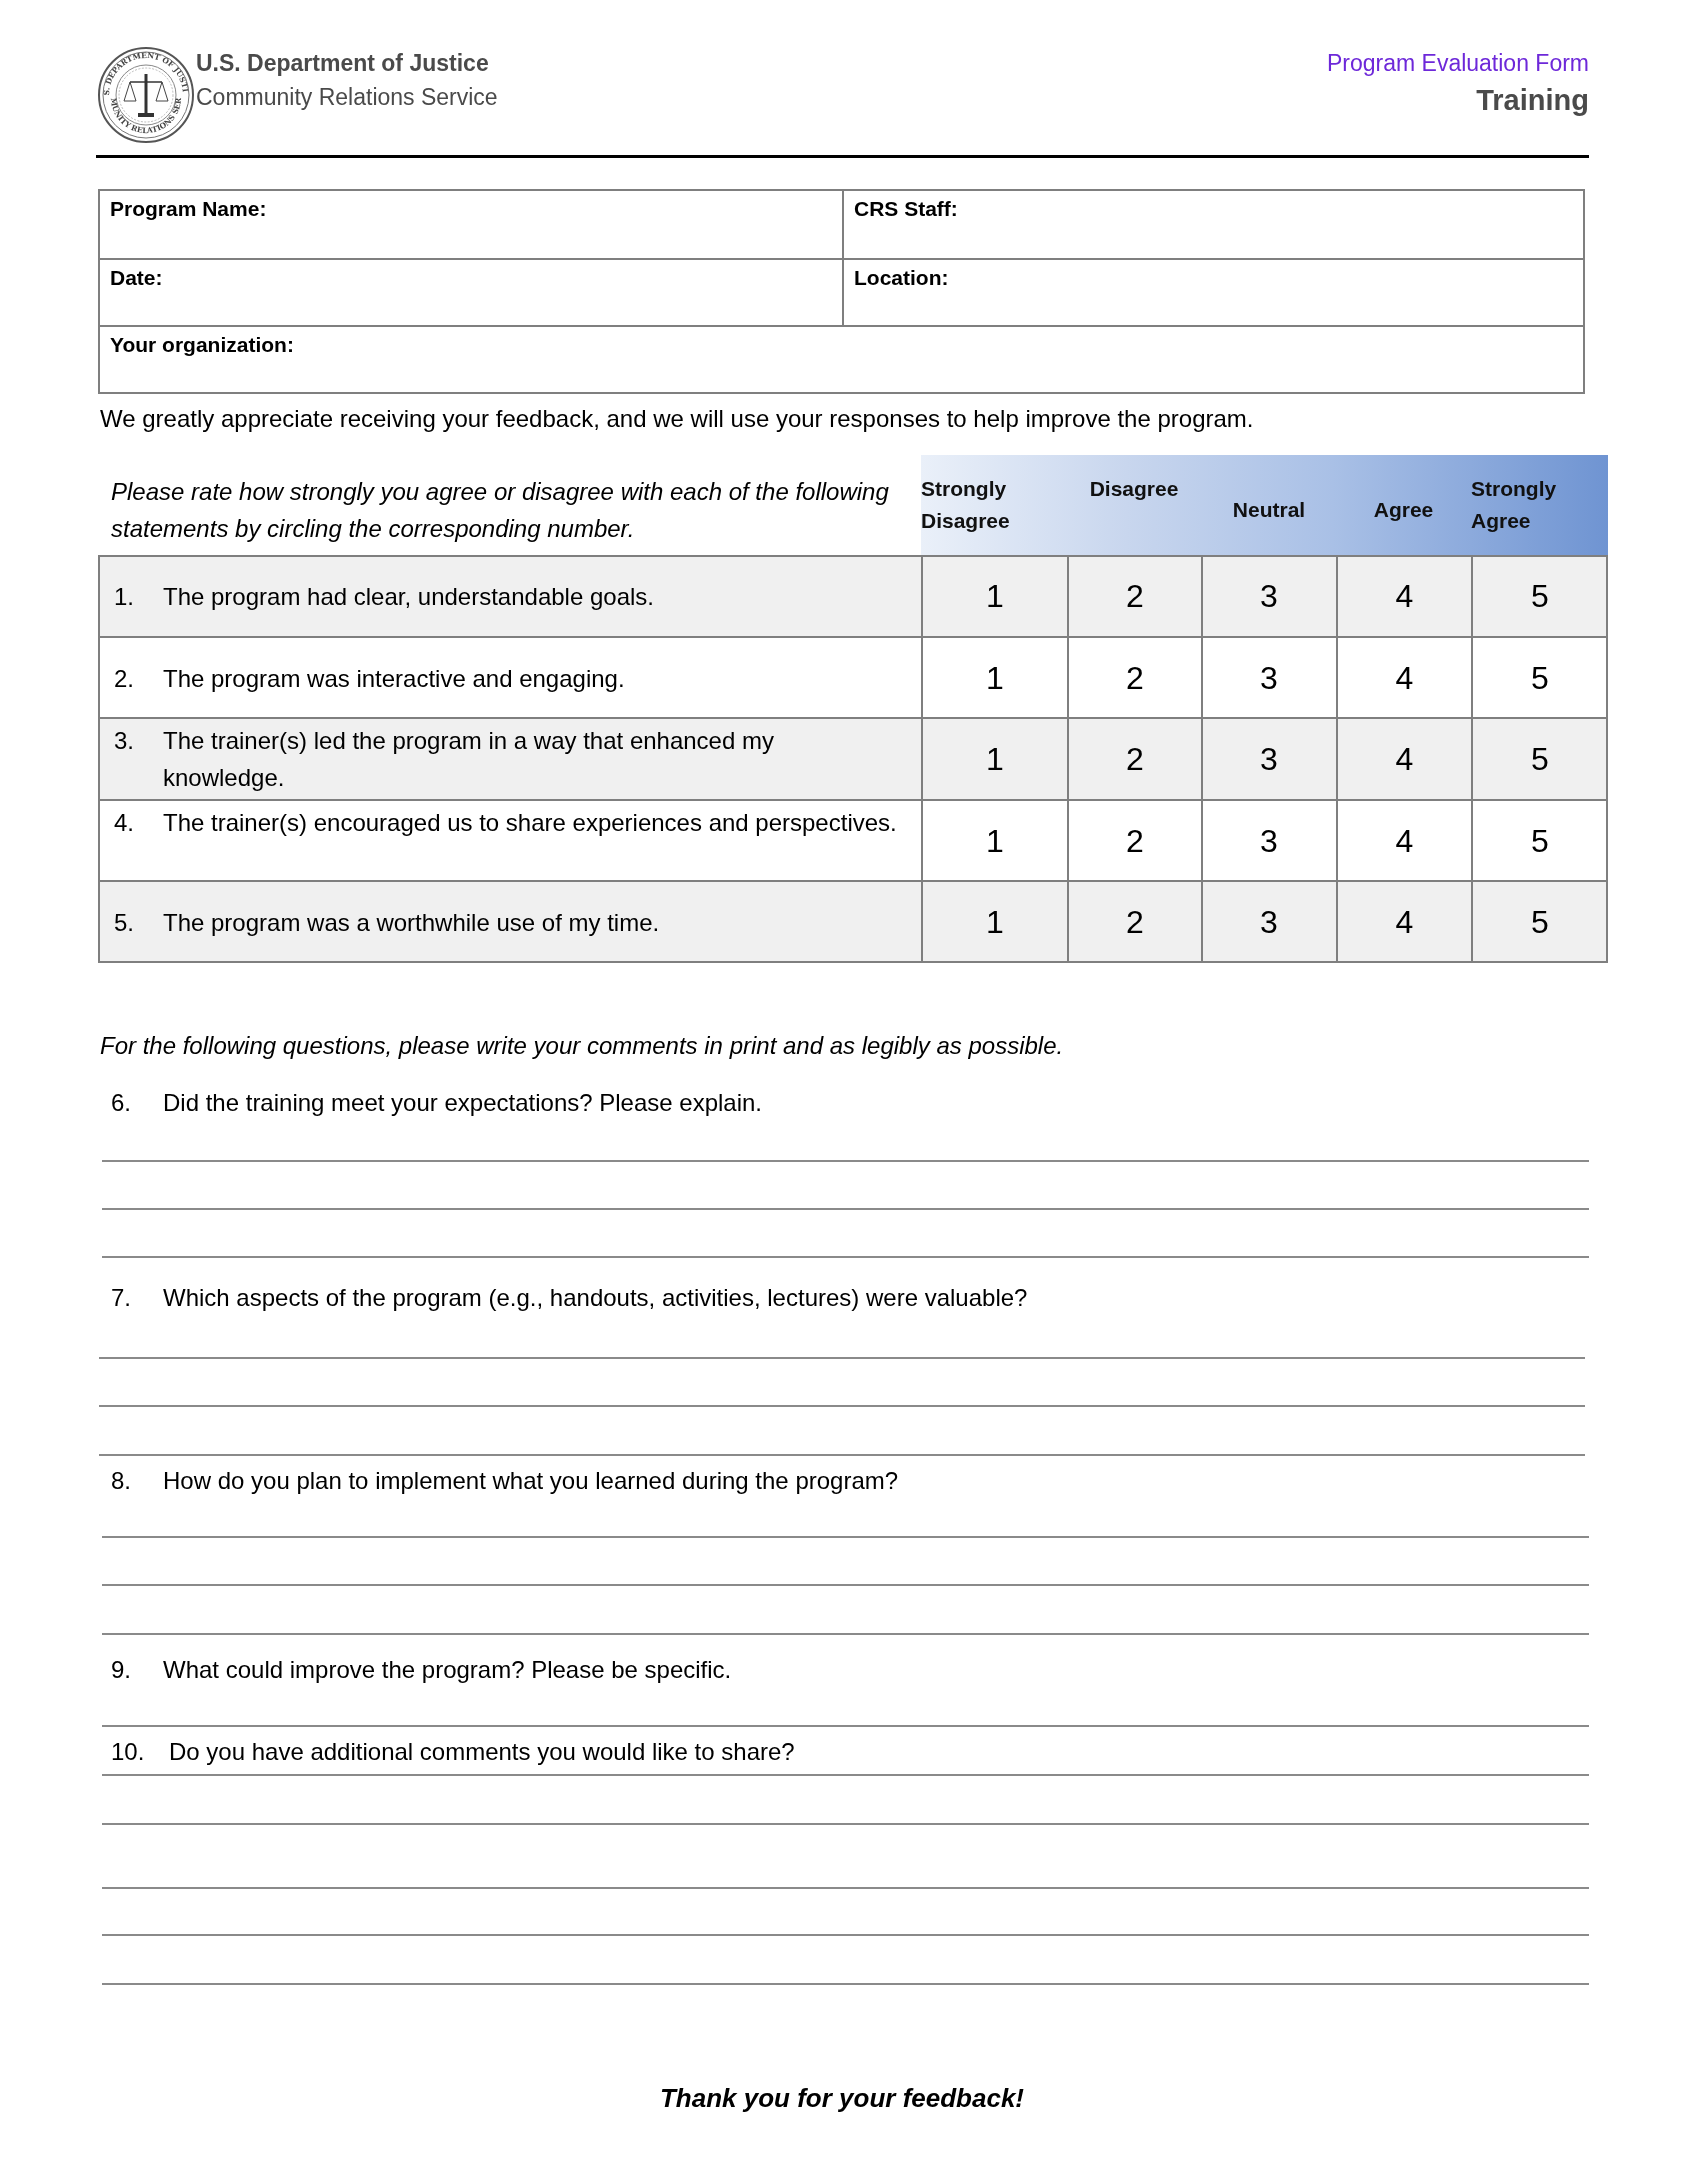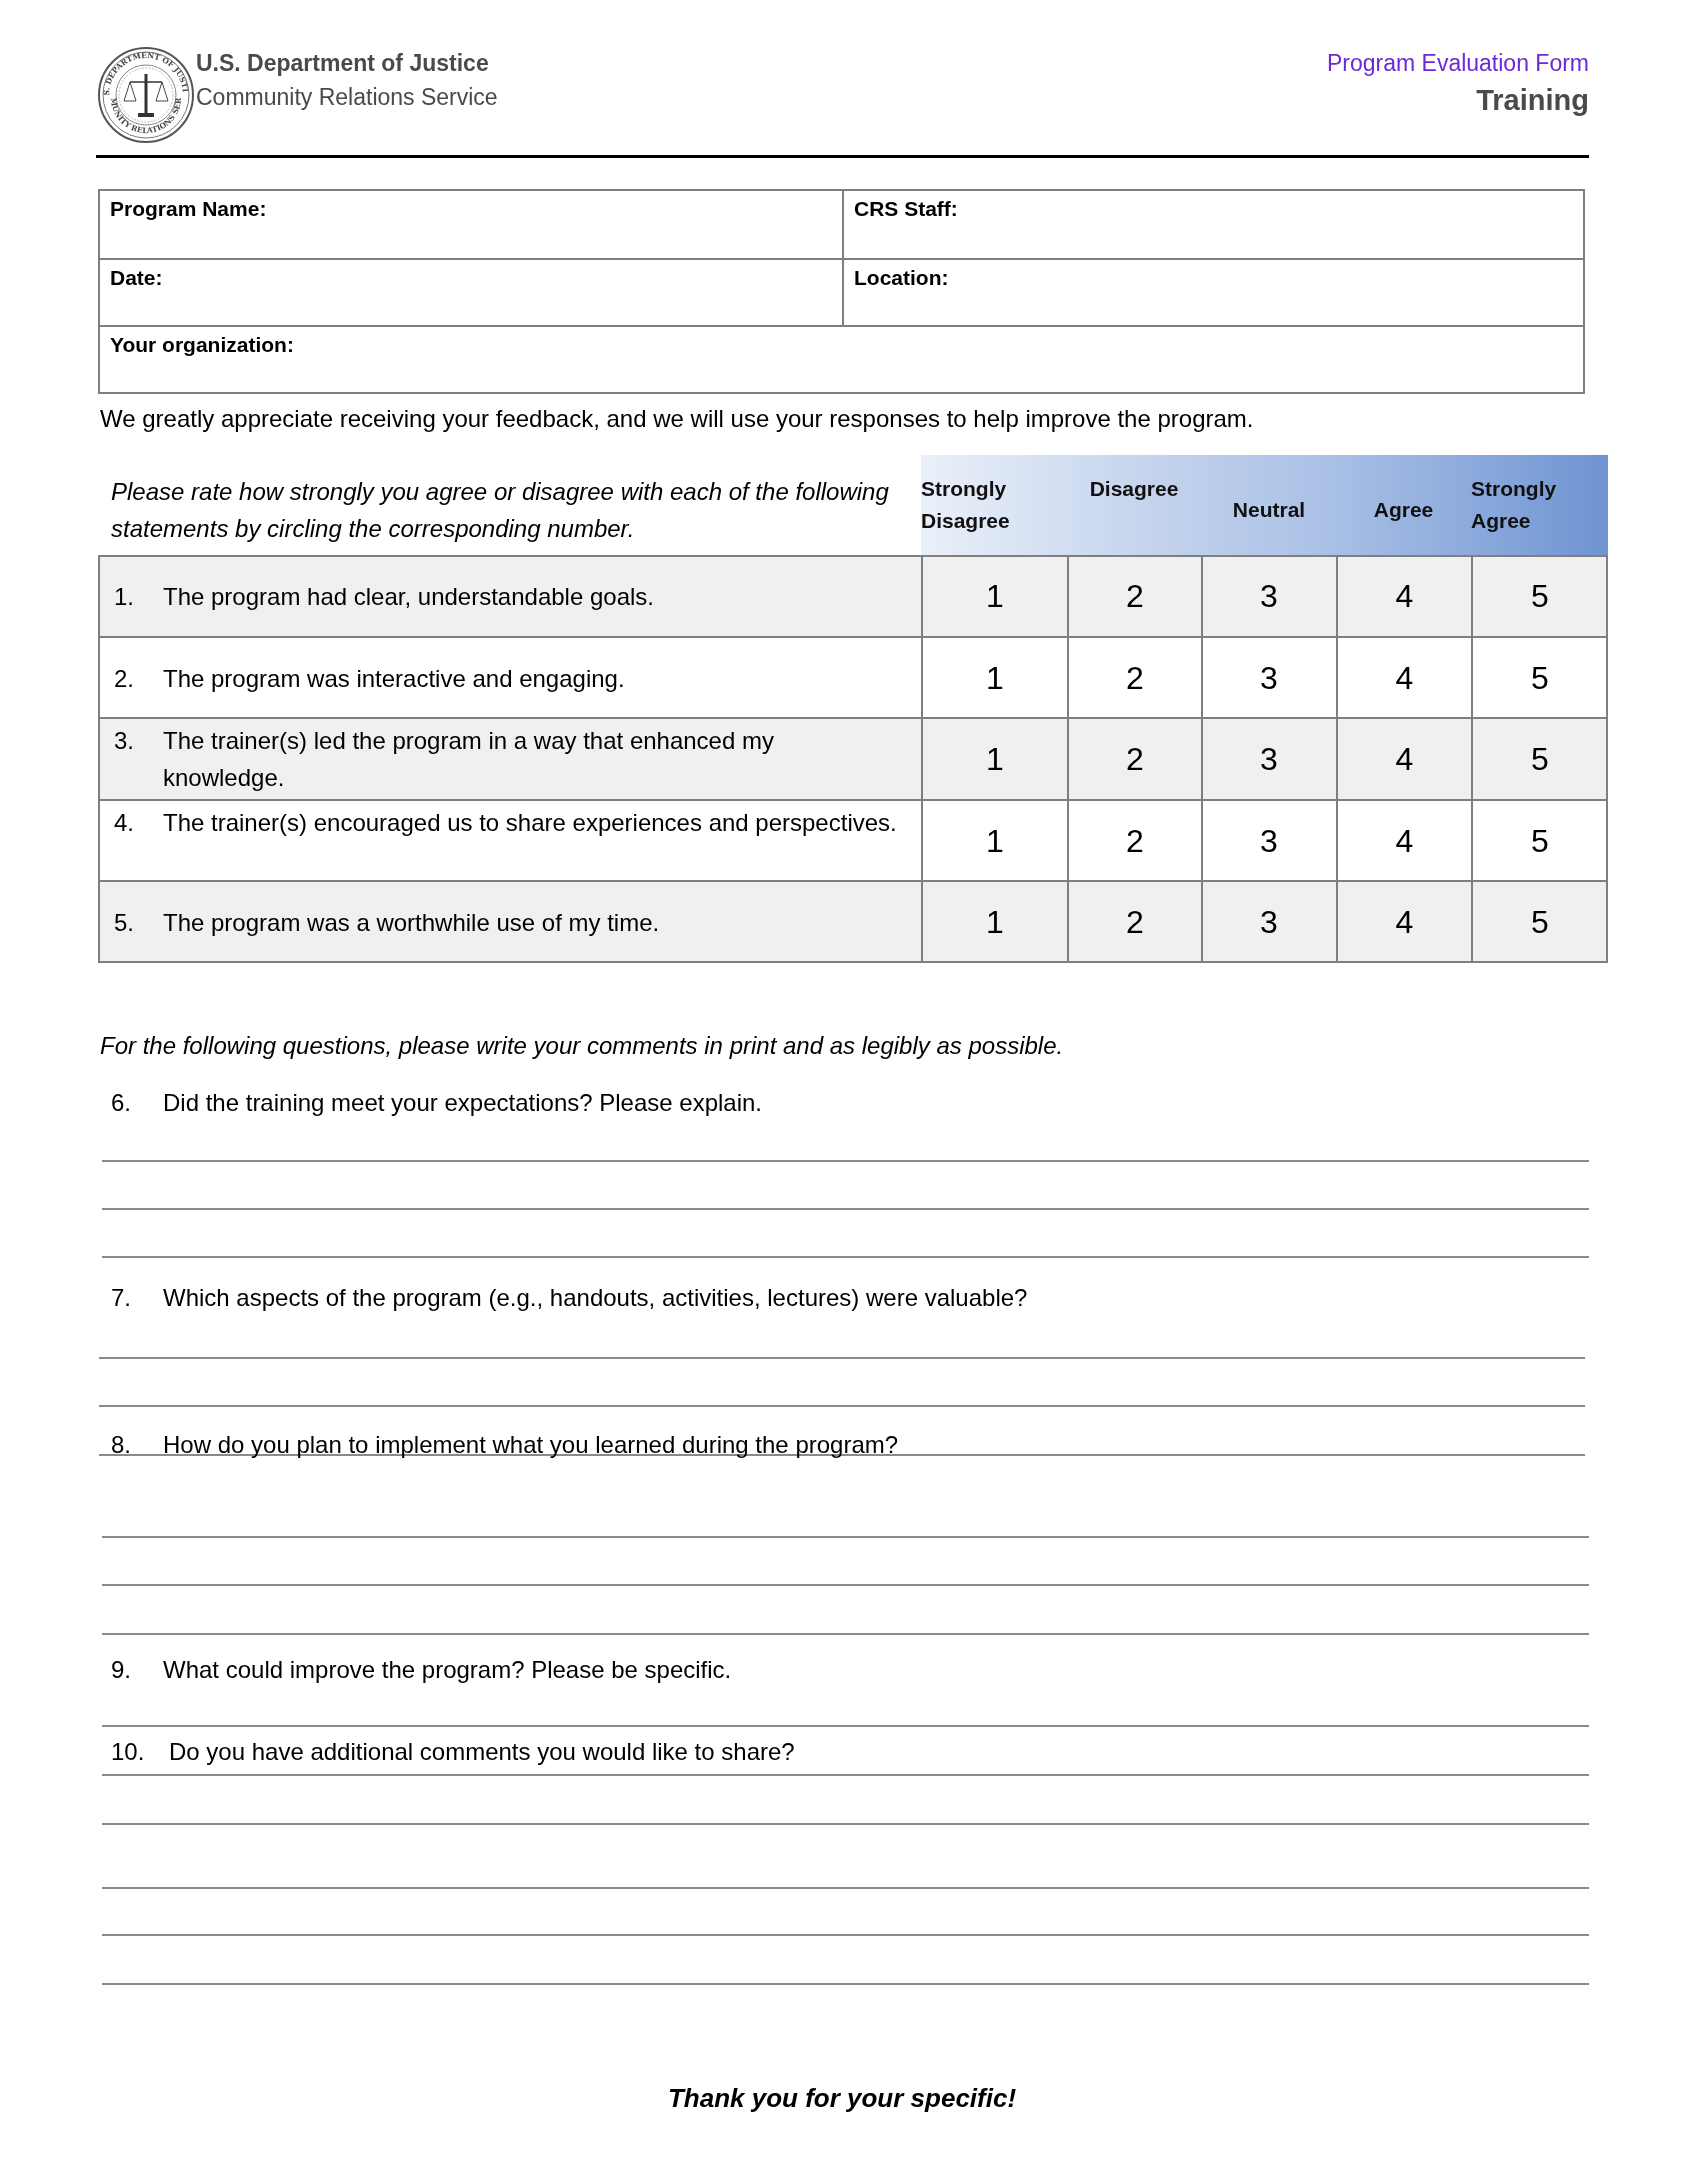--- a/index.html
+++ b/index.html
@@ -195,35 +195,35 @@
 <div class="answer-line" style="left:102px; width:1487px; top:1208px"></div>
 <div class="answer-line" style="left:102px; width:1487px; top:1256px"></div>
 
 <div class="q-label" style="left:111px; top:1284px">
   <span class="q-num">7.</span><span>Which aspects of the program (e.g., handouts, activities, lectures) were valuable?</span>
 </div>
 <div class="answer-line" style="left:99px; width:1486px; top:1357px"></div>
 <div class="answer-line" style="left:99px; width:1486px; top:1405px"></div>
 <div class="answer-line" style="left:99px; width:1486px; top:1454px"></div>
 
-<div class="q-label" style="left:111px; top:1431px">
+<div class="q-label" style="left:111px; top:1467px">
   <span class="q-num">8.</span><span>How do you plan to implement what you learned during the program?</span>
 </div>
 <div class="answer-line" style="left:102px; width:1487px; top:1536px"></div>
 <div class="answer-line" style="left:102px; width:1487px; top:1584px"></div>
 <div class="answer-line" style="left:102px; width:1487px; top:1633px"></div>
 
 <div class="q-label" style="left:111px; top:1656px">
   <span class="q-num">9.</span><span>What could improve the program? Please be specific.</span>
 </div>
 <div class="answer-line" style="left:102px; width:1487px; top:1725px"></div>
 <div class="answer-line" style="left:102px; width:1487px; top:1774px"></div>
 <div class="answer-line" style="left:102px; width:1487px; top:1823px"></div>
 
 <div class="q-label" style="left:111px; top:1738px">
   <span class="q-num" style="width:58px">10.</span><span>Do you have additional comments you would like to share?</span>
 </div>
 <div class="answer-line" style="left:102px; width:1487px; top:1887px"></div>
 <div class="answer-line" style="left:102px; width:1487px; top:1934px"></div>
 <div class="answer-line" style="left:102px; width:1487px; top:1983px"></div>
 
-<div class="abs thanks">Thank you for your specific!</div>
+<div class="abs thanks">Thank you for your feedback!</div>
 
 
 </body></html>

